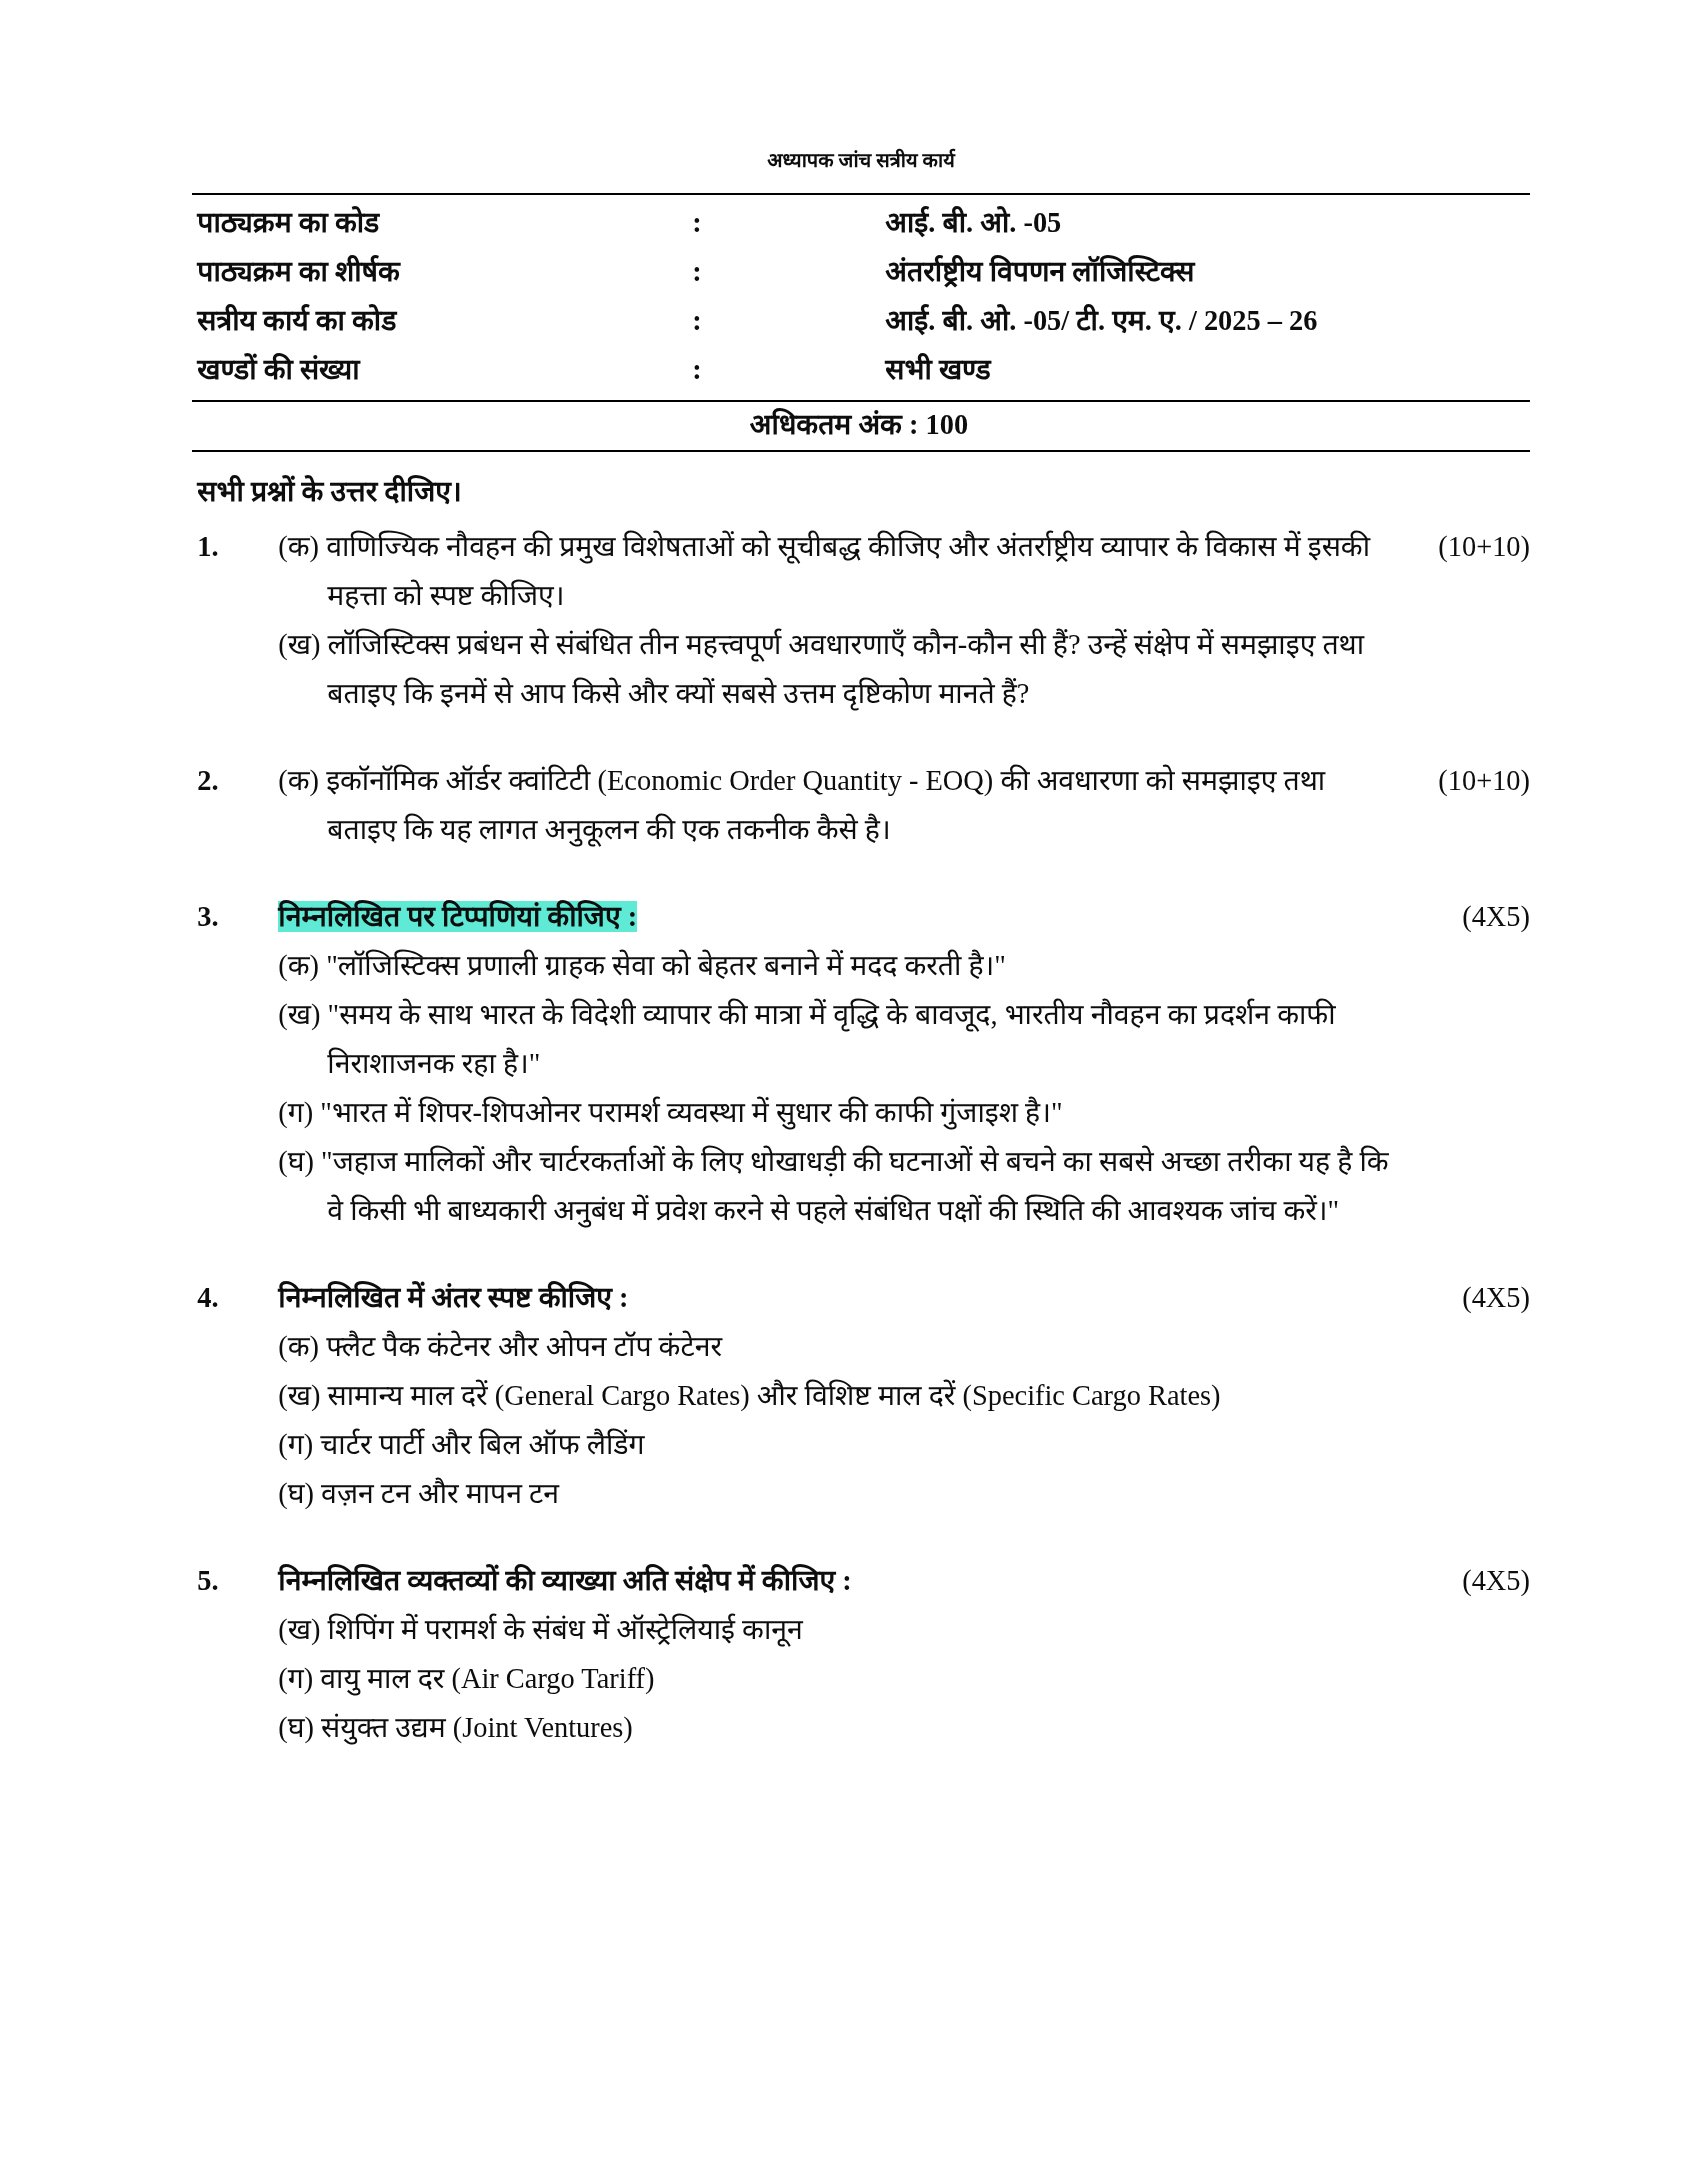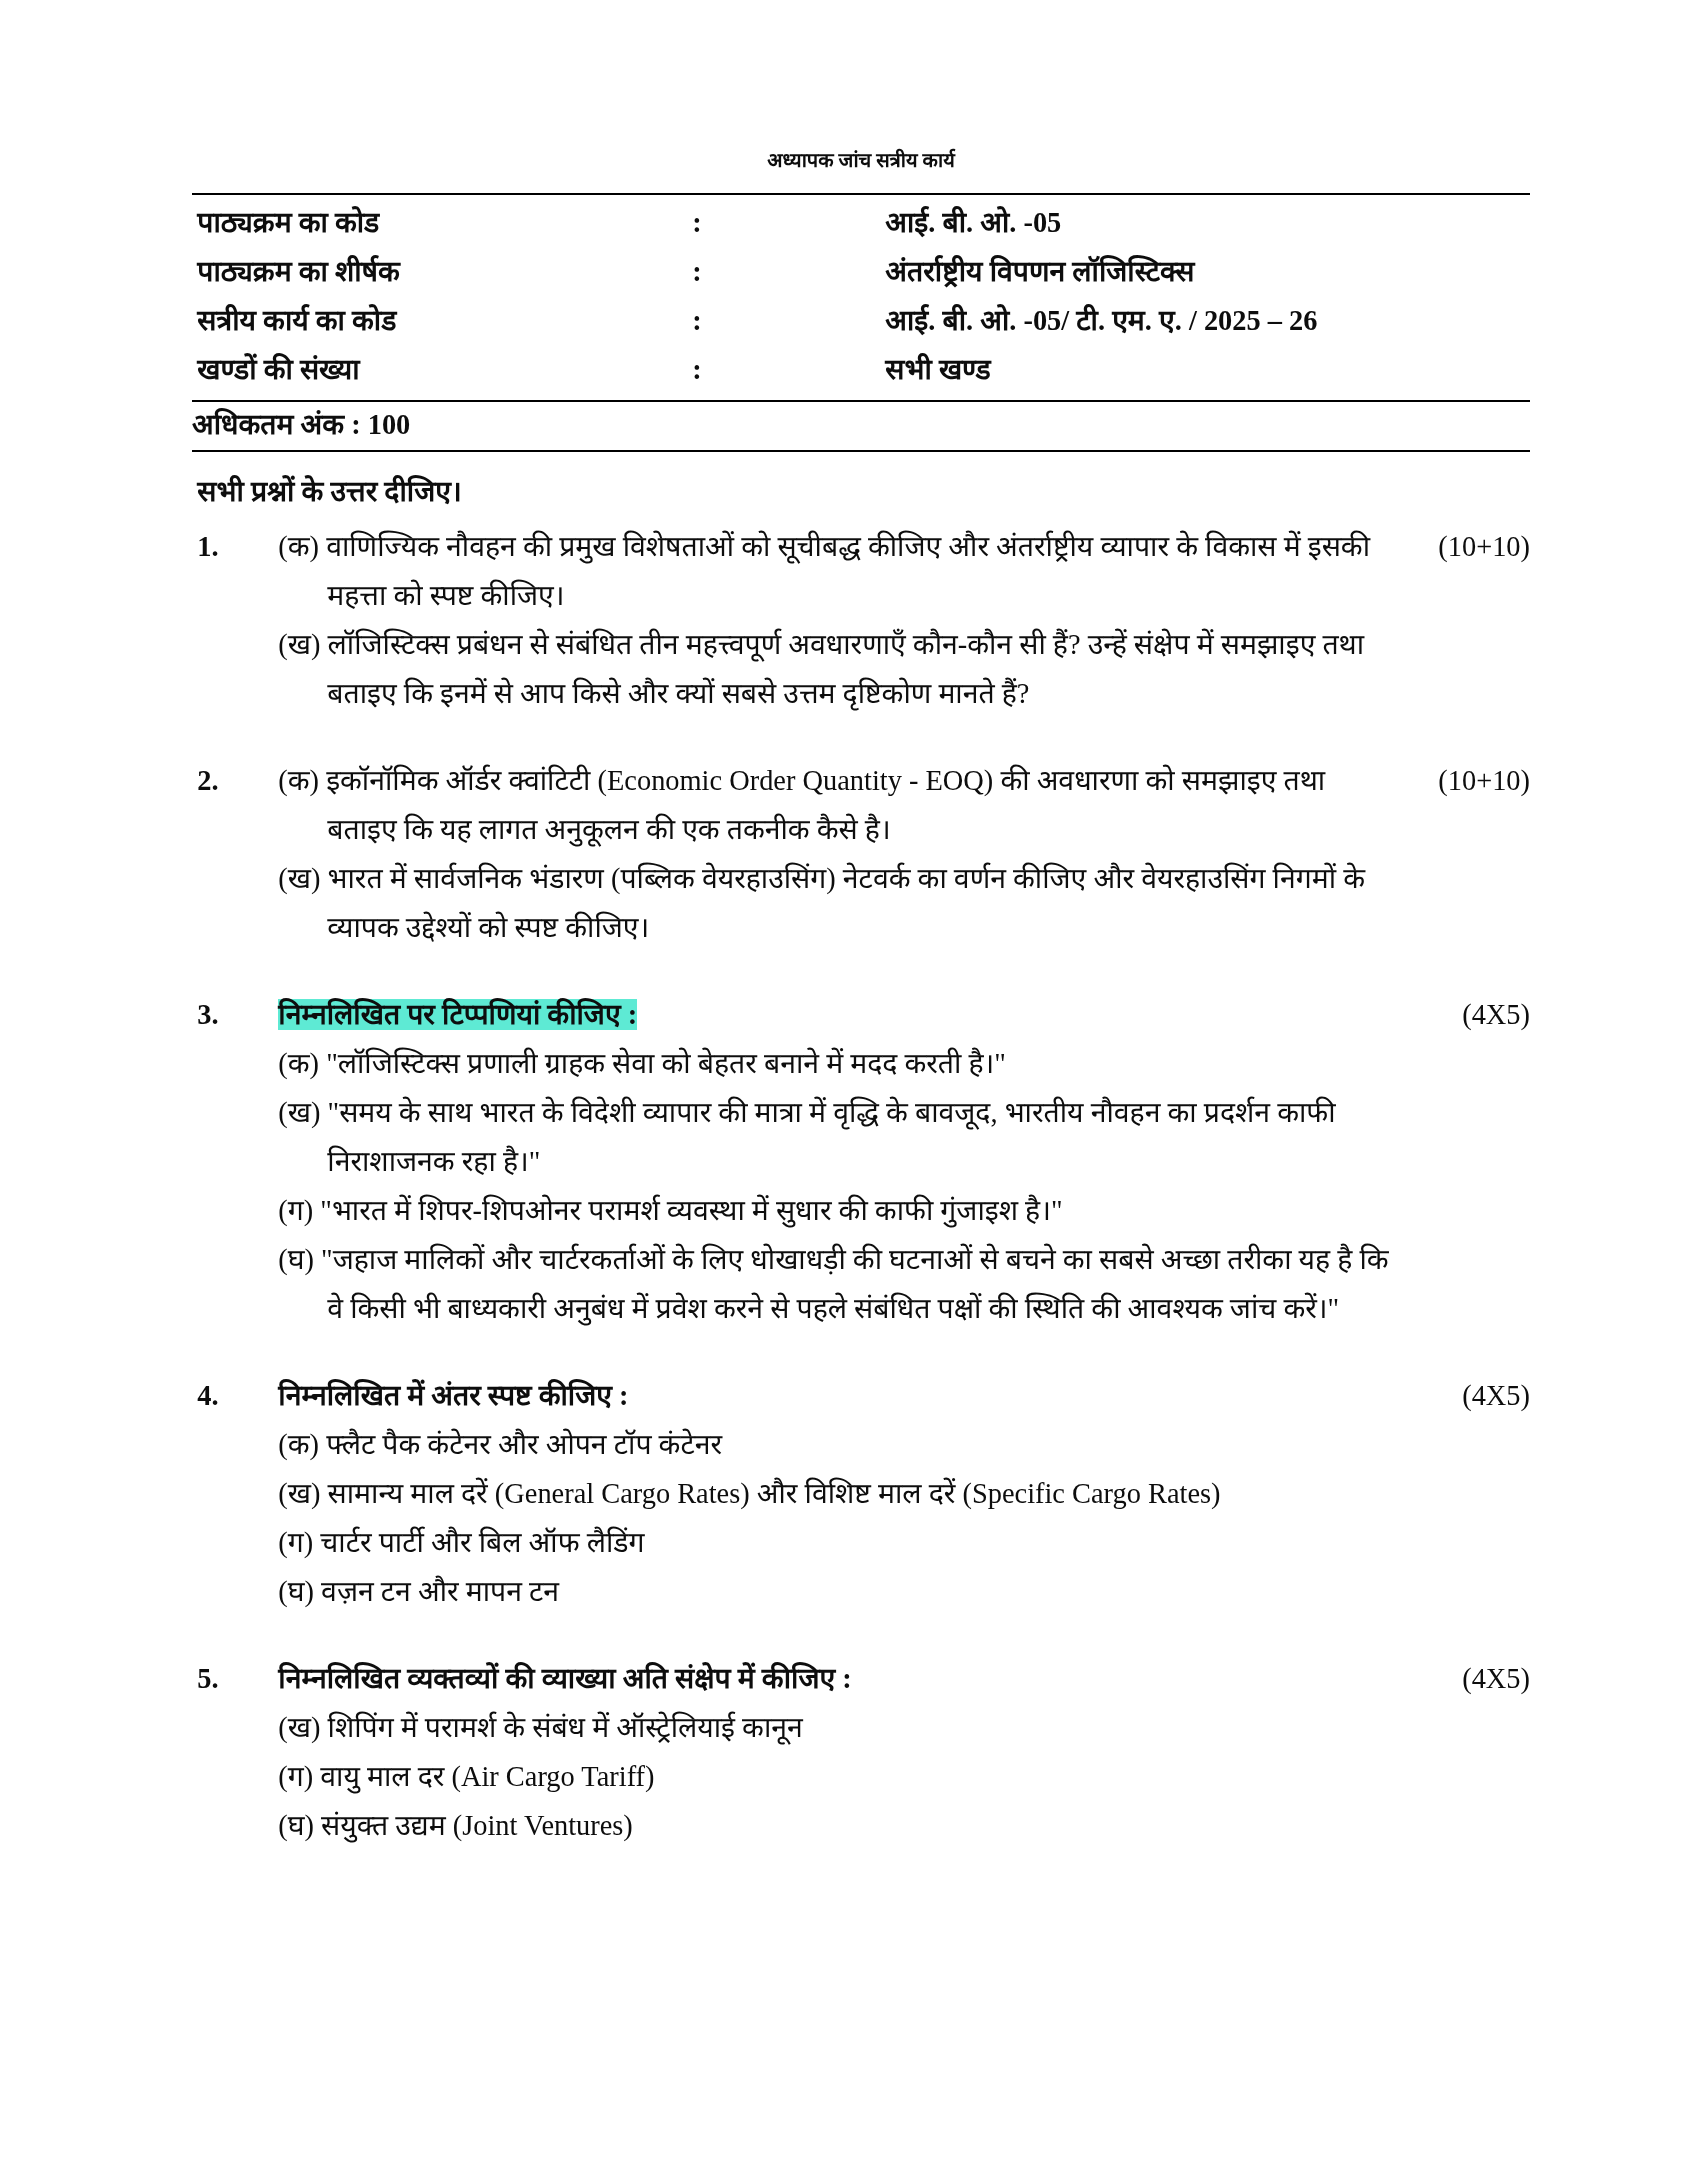--- a/index.html
+++ b/index.html
@@ -32,21 +32,21 @@
     border-top: 2px solid #000;
     height: 0;
   }
   .header-table { padding: 2.6px 0 6.6px 5.3px; font-weight: bold; }
   .header-row {
     display: grid;
     grid-template-columns: 495px 193px 1fr;
     line-height: 49px;
   }
   .max-marks-row {
-    text-align: left;
+    text-align: center;
     font-weight: bold;
     padding: 1.3px 4px 2.6px 0;
     line-height: 44px;
   }
   .instruction {
     font-weight: bold;
     margin-top: 14.6px;
     padding-left: 5.3px;
   }
   .question {
@@ -131,24 +131,20 @@
       <div class="q-marks">(10+10)</div>
     </section>
 
     <section class="question">
       <div class="q-num">2.</div>
       <div class="q-body">
         <p class="part">
           <span>(क)</span>
           <span>इकॉनॉमिक ऑर्डर क्वांटिटी (Economic Order Quantity - EOQ) की अवधारणा को समझाइए तथा बताइए कि यह लागत अनुकूलन की एक तकनीक कैसे है।</span>
         </p>
-        <p class="part">
-          <span>(ख)</span>
-          <span>भारत में सार्वजनिक भंडारण (पब्लिक वेयरहाउसिंग) नेटवर्क का वर्णन कीजिए और वेयरहाउसिंग निगमों के व्यापक उद्देश्यों को स्पष्ट कीजिए।</span>
-        </p>
       </div>
       <div class="q-marks">(10+10)</div>
     </section>
 
     <section class="question">
       <div class="q-num">3.</div>
       <div class="q-body">
         <p class="q-heading"><span class="hl">निम्नलिखित पर टिप्पणियां कीजिए :</span></p>
         <p class="part">
           <span>(क)</span>

